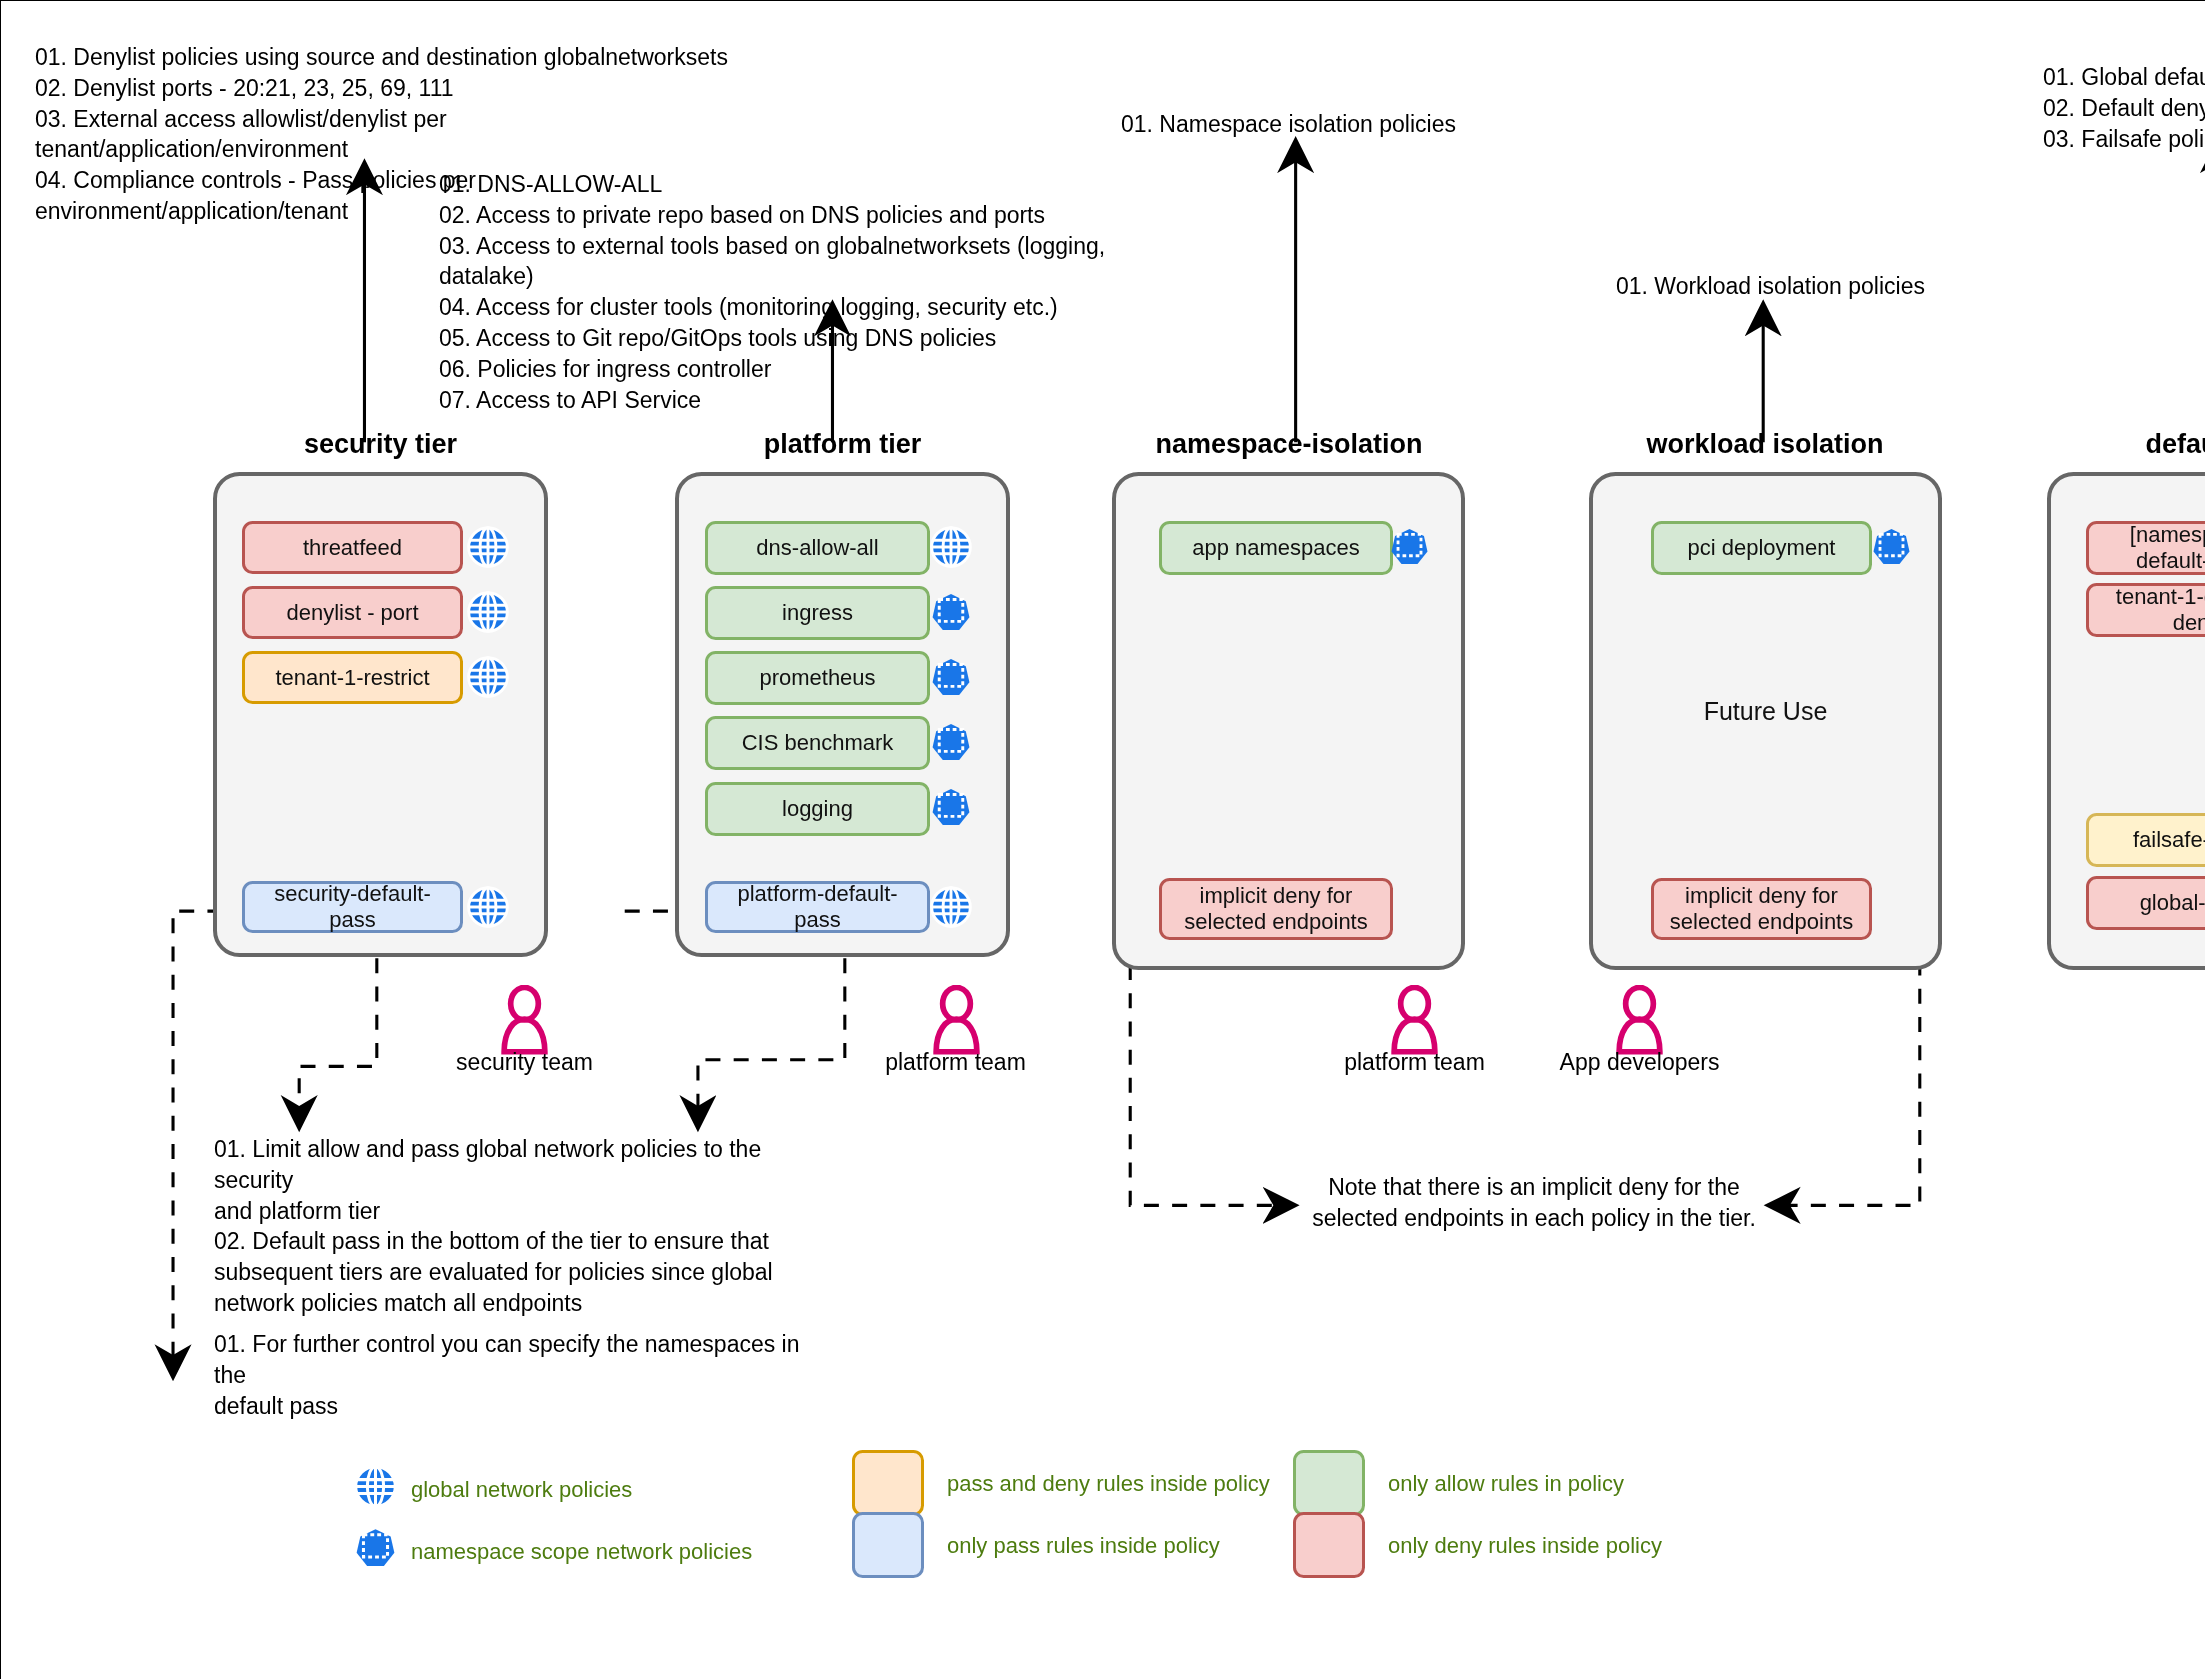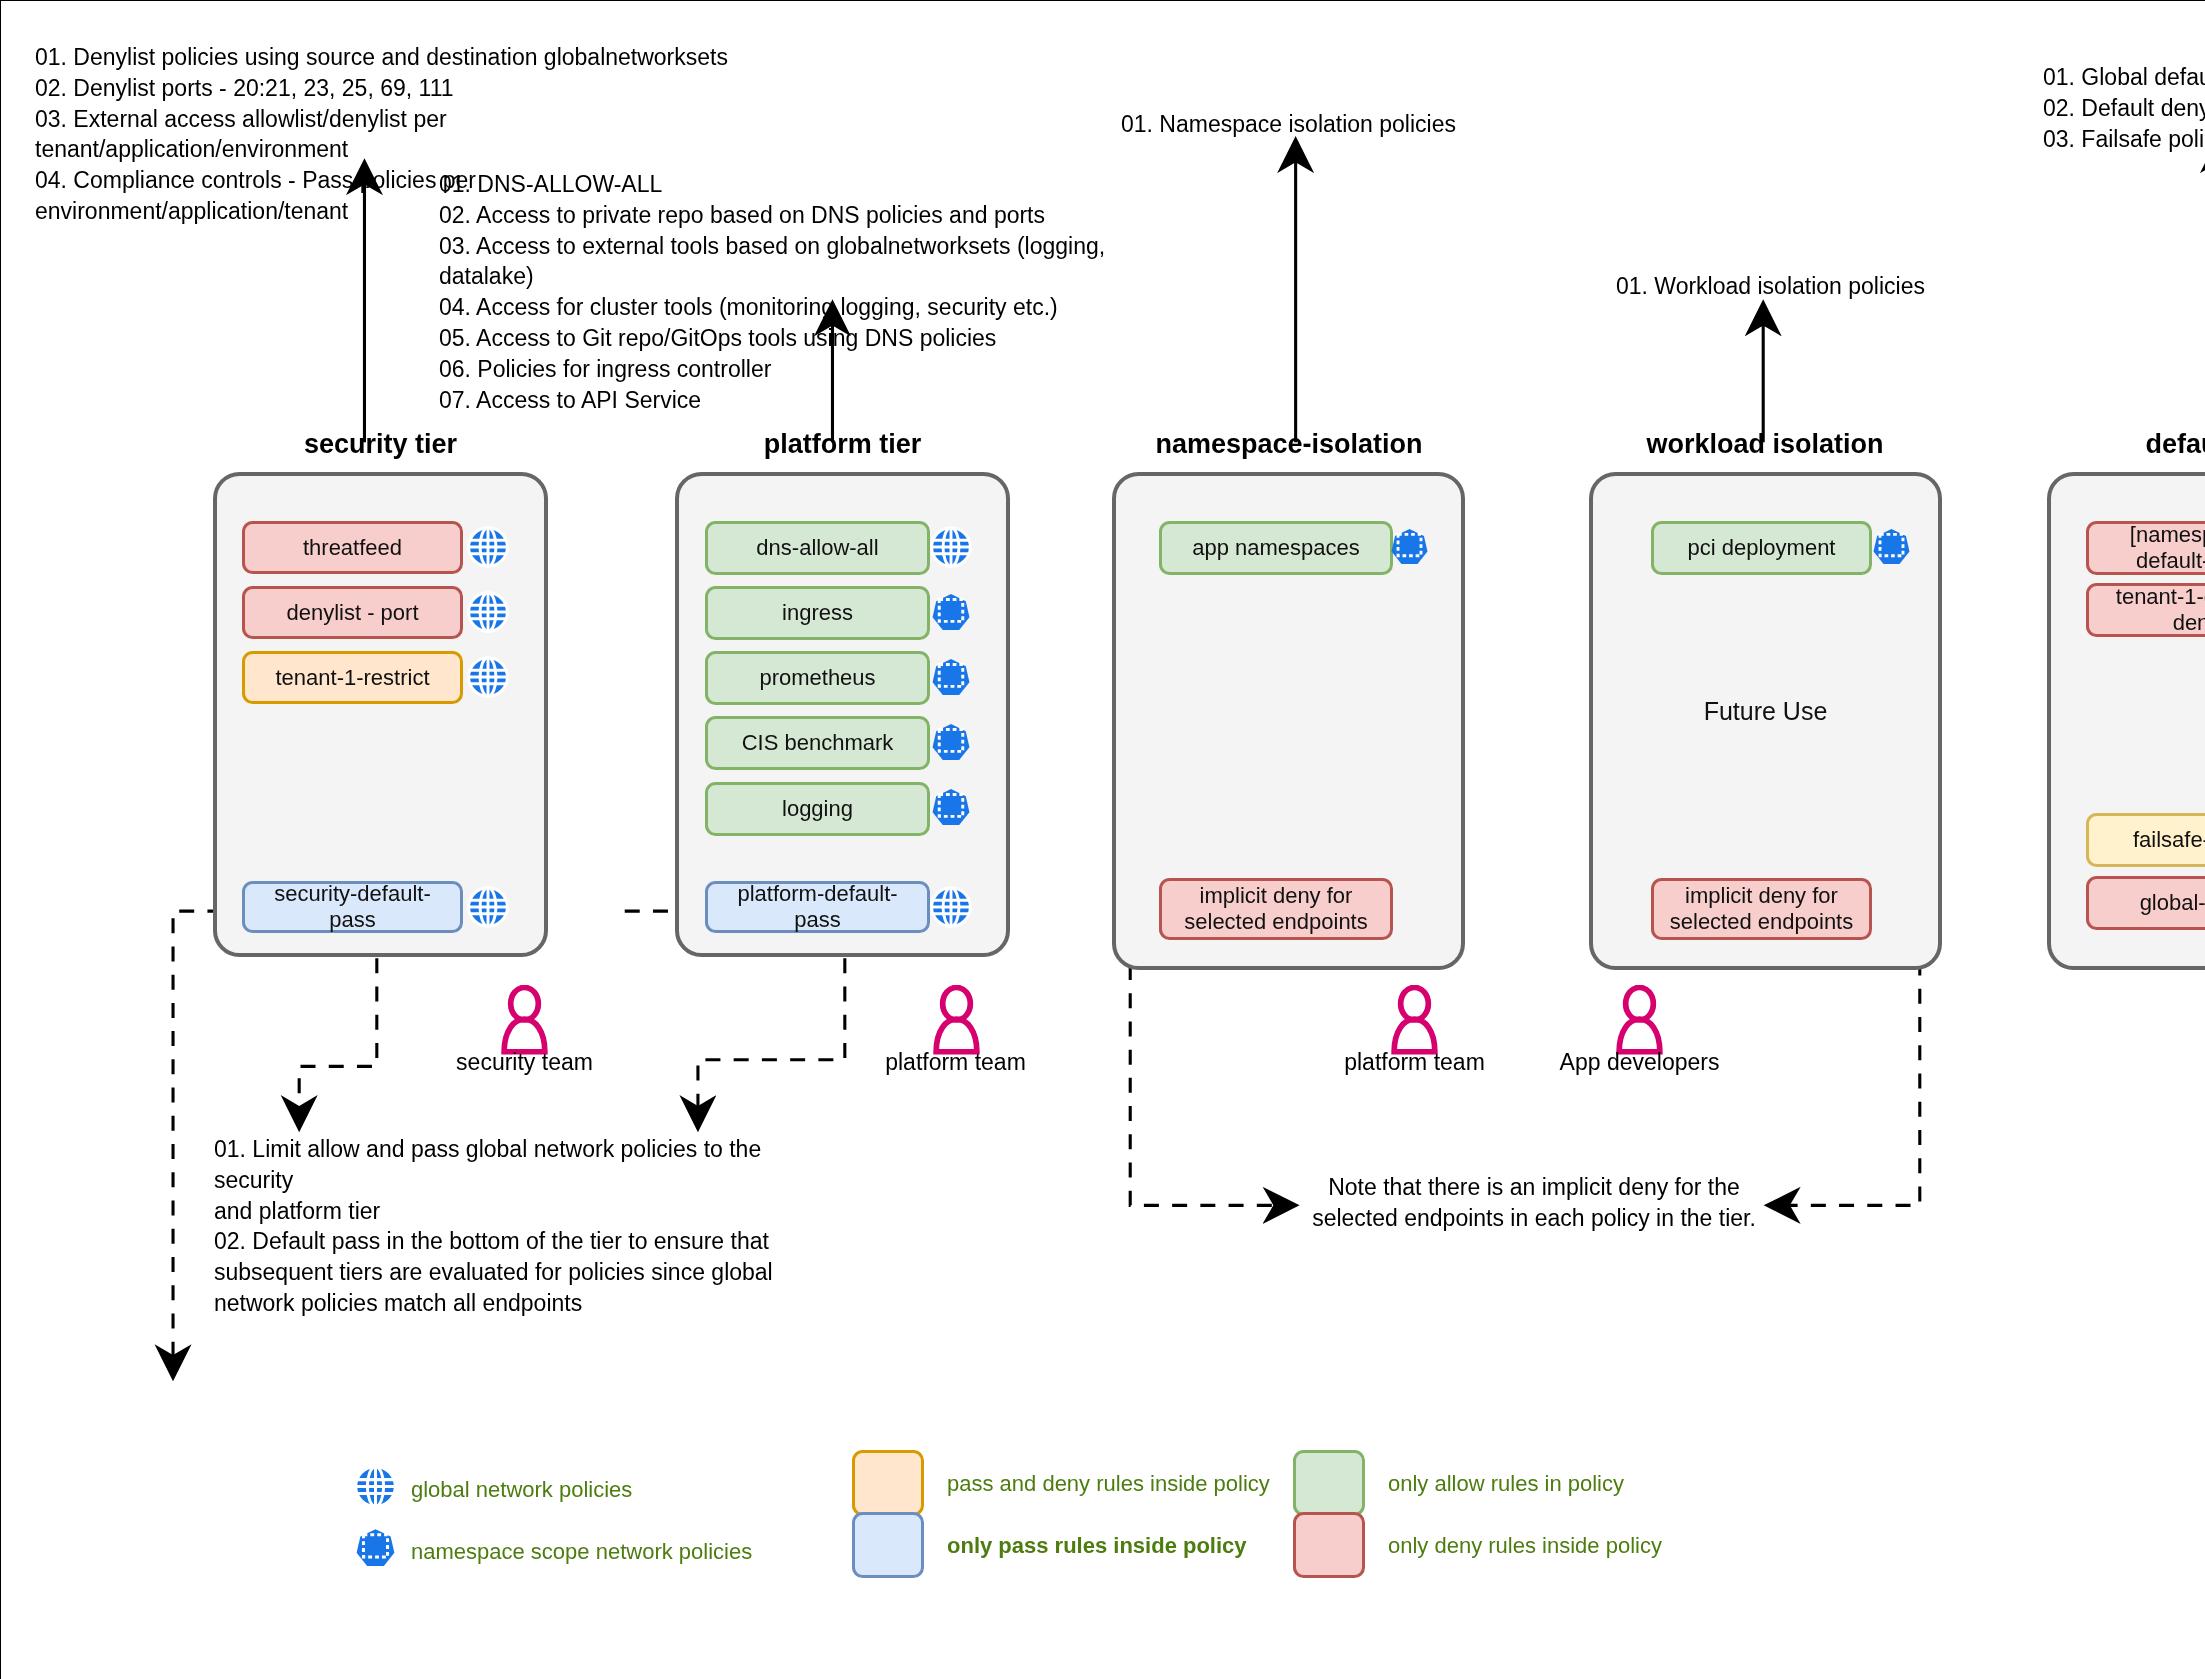--- a/index.html
+++ b/index.html
@@ -231,20 +231,22 @@
       <div class="pill p-fail" style="left: 2085px; top: 812px; width: 221px; height: 54px;">failsafe-allow</div>
       <div class="pill p-deny" style="left: 2085px; top: 875px; width: 221px; height: 54px;">global-deny</div>
     </div>
 
   <div class="note" style="left:213px;top:1119px;width:587px;margin-top:14px;">01. Limit allow and pass global network policies to the security
 and platform tier
 02. Default pass in the bottom of the tier to ensure that
 subsequent tiers are evaluated for policies since global
 network policies match all endpoints</div>
 
+  <div class="note" style="left:213px;top:1328px;width:587px;">01. For further control you can specify the namespaces in the
+default pass</div>
 
   <div class="note-c" style="left:1299px;top:1171px;width:468px;">Note that there is an implicit deny for the selected
 endpoints in each policy in the tier.</div>
 
   <div id="legend-host">
       <span class="icon" style="width: 43px; height: 43px; left: 353px; top: 1464px;"><svg viewBox="0 0 100 100" width="43" height="43">
           <circle cx="50" cy="50" r="46" fill="#1976e8"></circle>
           <g fill="none" stroke="#fff" stroke-width="7">
             <circle cx="50" cy="50" r="46"></circle>
             <ellipse cx="50" cy="50" rx="19" ry="46"></ellipse>
@@ -256,21 +258,21 @@
         </svg></span>
       <div class="legend-label" style="left: 410px; top: 1476px; width: 397px;">global network policies</div>
       <span class="icon" style="width: 43px; height: 43px; left: 353px; top: 1526px;"><svg viewBox="0 0 100 100" width="43" height="43">
           <polygon points="50.0,5.0 85.2,21.9 93.9,60.0 69.5,90.5 30.5,90.5 6.1,60.0 14.8,21.9" fill="#1976e8"></polygon>
           <rect x="22" y="18" width="56" height="52" fill="none" stroke="#fff" stroke-width="7" stroke-dasharray="9 7"></rect>
         </svg></span>
       <div class="legend-label" style="left: 410px; top: 1538px; width: 397px;">namespace scope network policies</div>
       <div class="pill p-mix" style="left: 851px; top: 1449px; width: 72px; height: 66px;"></div>
       <div class="legend-label" style="left: 946px; top: 1470px; width: 397px;">pass and deny rules inside policy</div>
       <div class="pill p-pass" style="left: 851px; top: 1511px; width: 72px; height: 66px;"></div>
-      <div class="legend-label" style="left: 946px; top: 1532px; width: 397px; font-weight: bold;">only pass rules inside policy</div>
+      <div class="legend-label" style="left: 946px; top: 1532px; width: 397px;">only pass rules inside policy</div>
       <div class="pill p-allow" style="left: 1292px; top: 1449px; width: 72px; height: 66px;"></div>
       <div class="legend-label" style="left: 1387px; top: 1470px; width: 397px;">only allow rules in policy</div>
       <div class="pill p-deny" style="left: 1292px; top: 1511px; width: 72px; height: 66px;"></div>
       <div class="legend-label" style="left: 1387px; top: 1532px; width: 397px;">only deny rules inside policy</div>
     </div>
 
 </div>
 
 
 </body></html>

